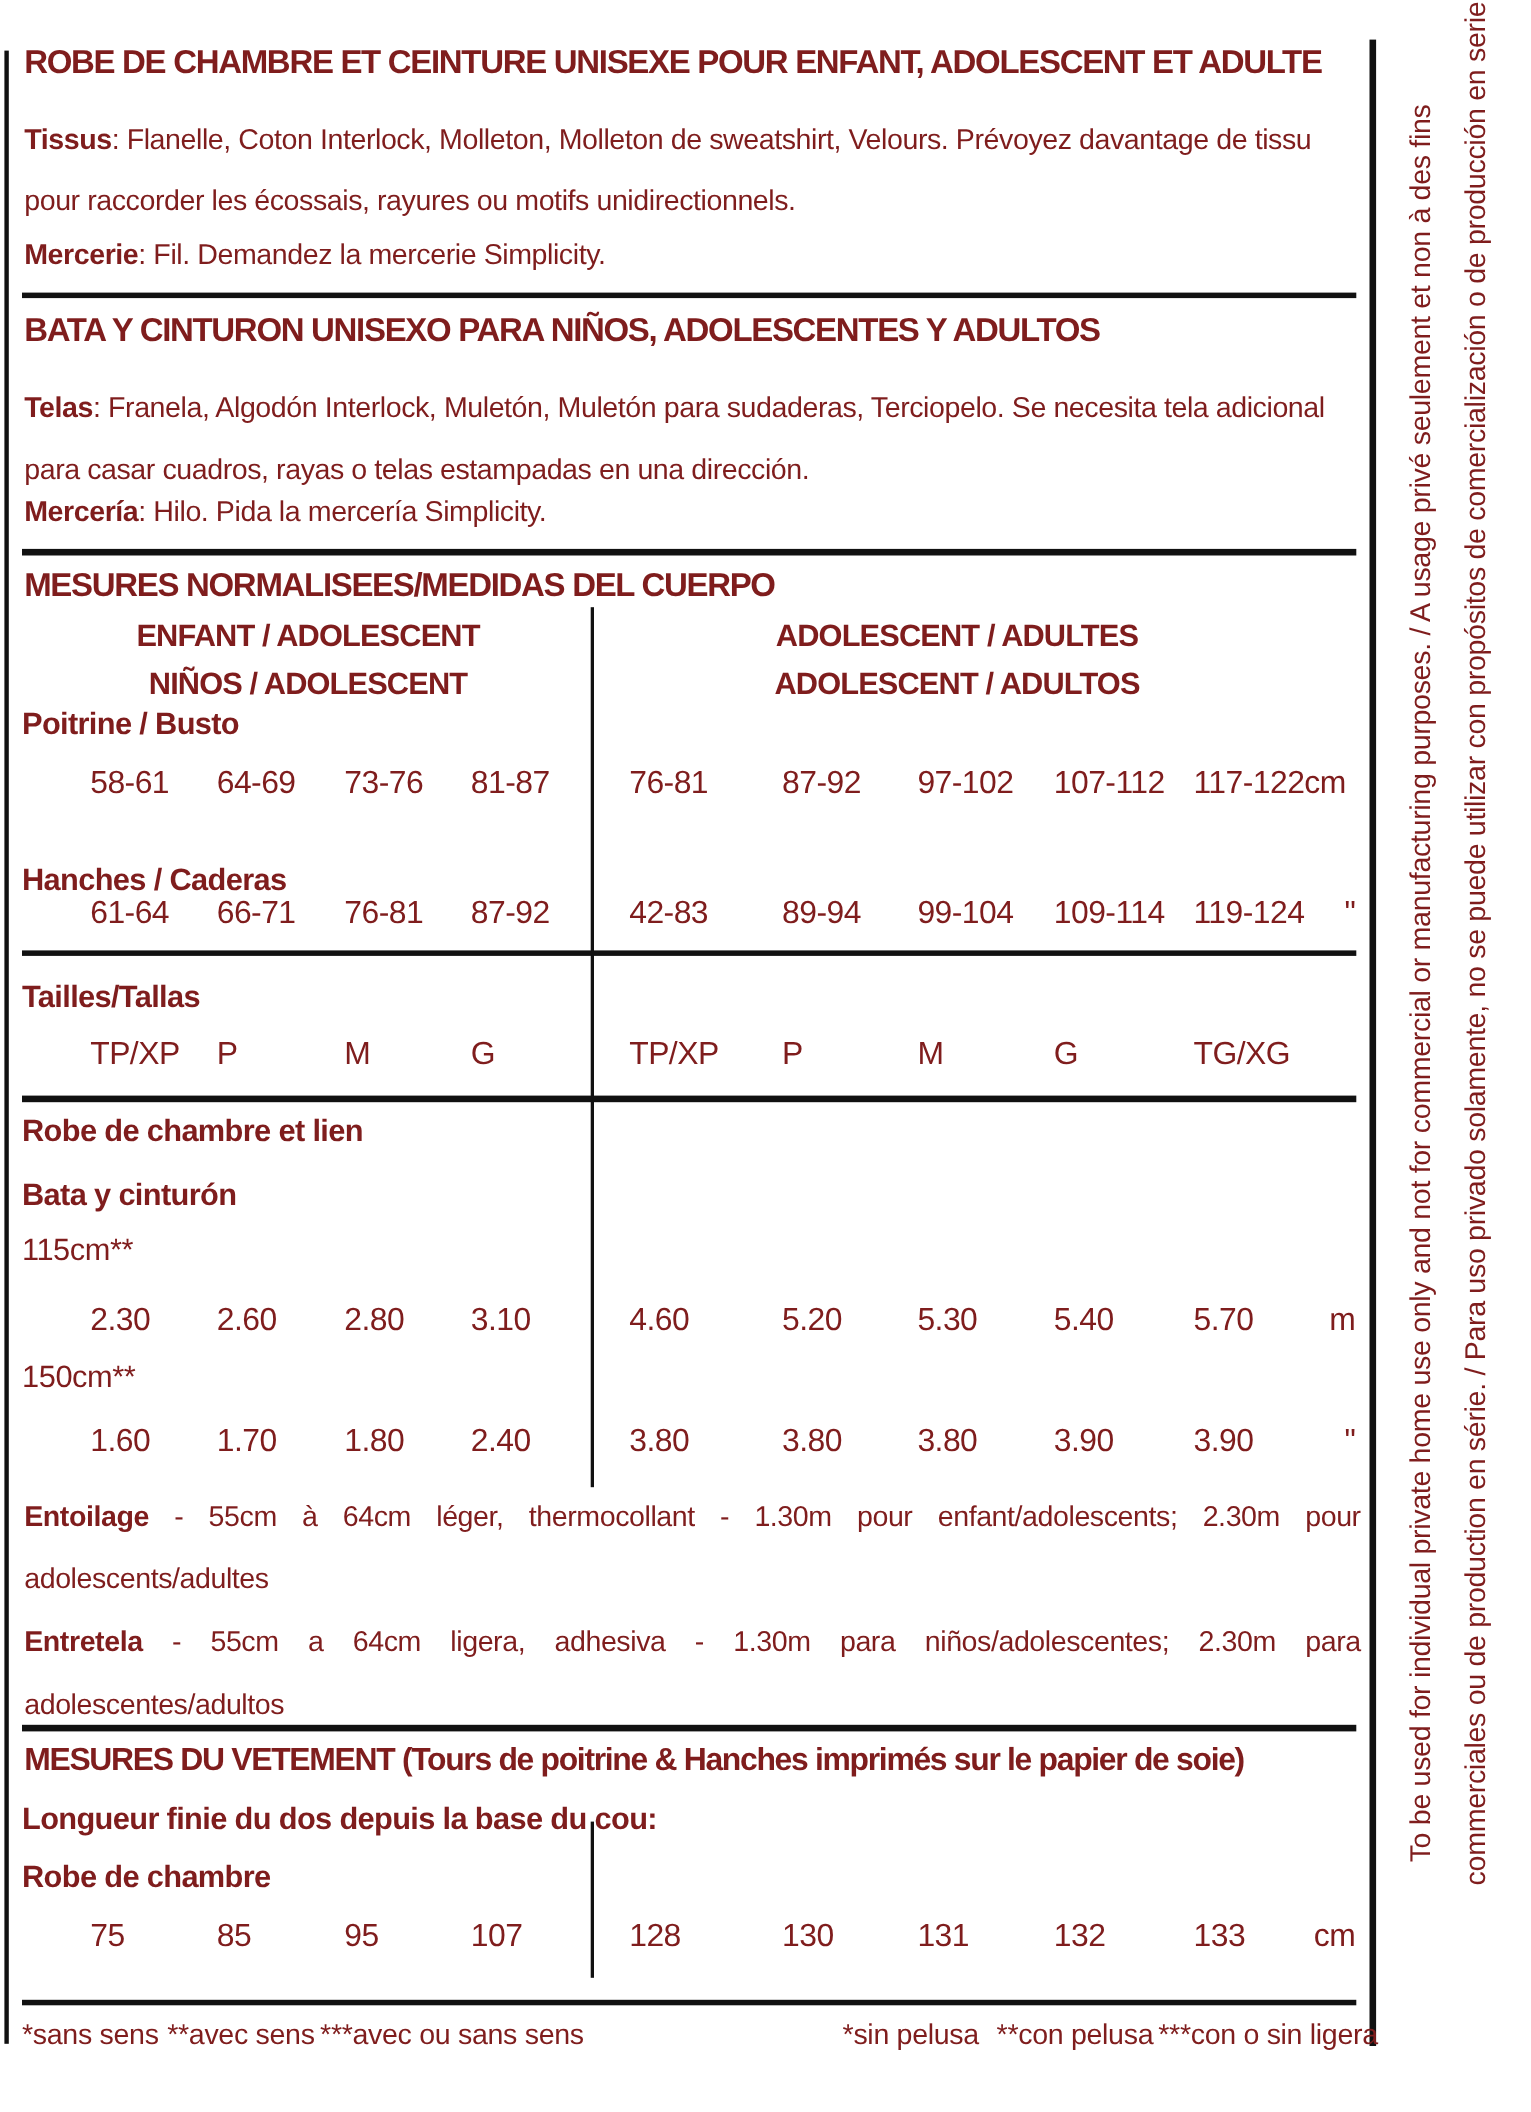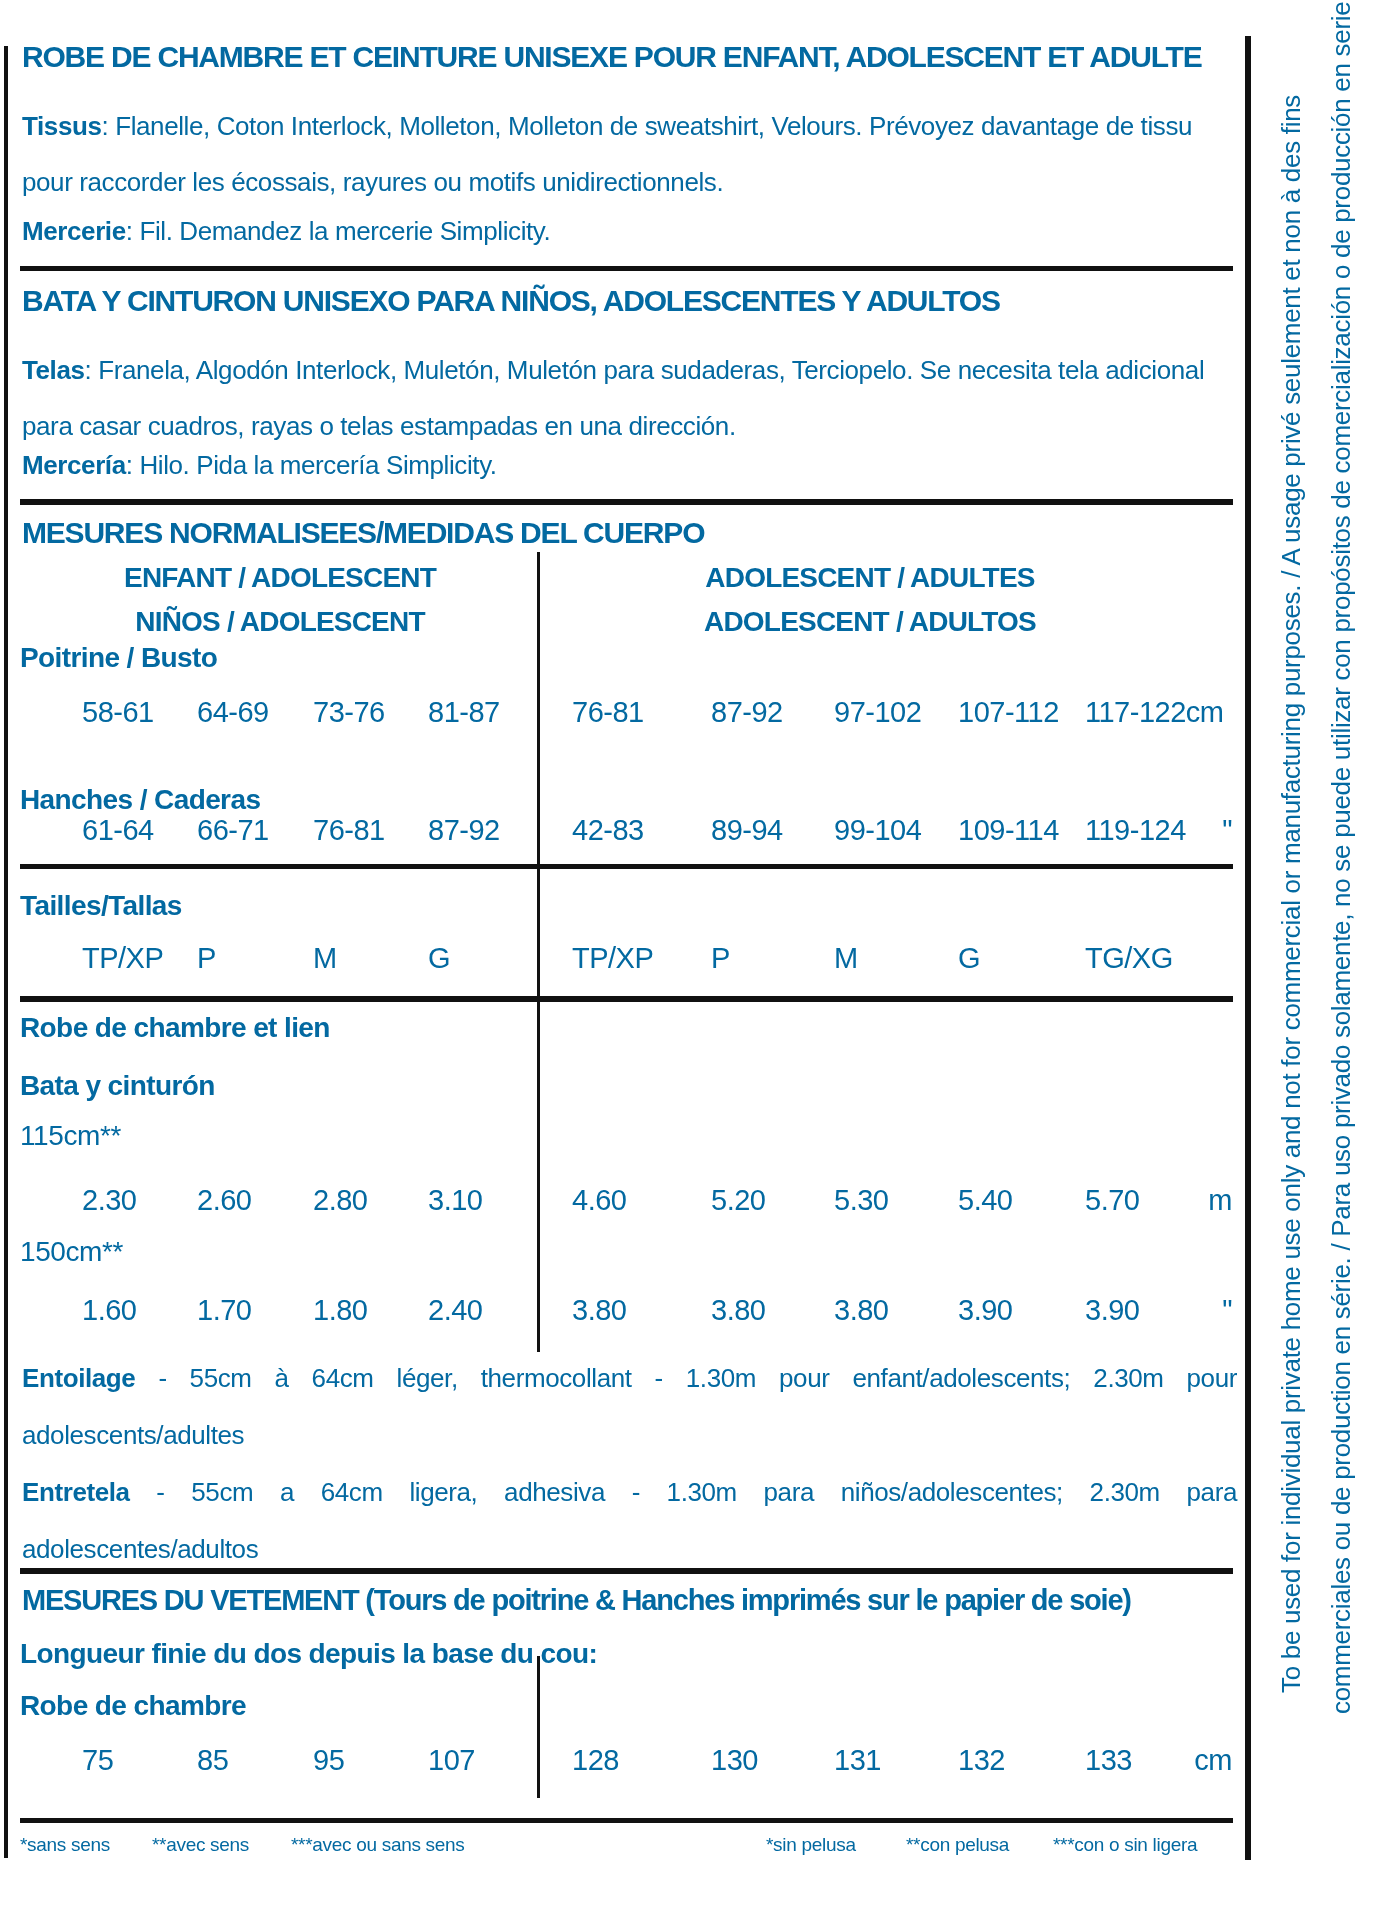--- a/index.html
+++ b/index.html
@@ -2,21 +2,21 @@
 <html><head>
 <meta charset="utf-8">
 <style>
   html,body{margin:0;padding:0;background:#e8e8e8;}
   #page{
     position:relative;
     width:1392px;height:1920px;
     margin:0 auto;
     background:#ffffff;
     font-family:"Liberation Sans","DejaVu Sans",sans-serif;
-    color:#0369a1;
+    color:#7f1d1d;
     overflow:hidden;
   }
   .rule{position:absolute;left:20px;width:1213px;background:#111111;}
   .vline{position:absolute;background:#111111;}
   .section-title{
     position:absolute;left:22px;
     font-weight:bold;font-size:30px;letter-spacing:-1.2px;
     white-space:nowrap;
   }
   .para{
@@ -40,21 +40,21 @@
   }
   .plain-label{
     position:absolute;left:20px;
     font-size:28px;letter-spacing:-0.4px;white-space:nowrap;
   }
   .num-row{position:absolute;left:0;width:1392px;height:44px;font-size:29px;letter-spacing:-0.5px;}
   .cell{position:absolute;white-space:nowrap;}
   .p1{left:82px}.p2{left:197px}.p3{left:313px}.p4{left:428px}
   .q1{left:572px}.q2{left:711px}.q3{left:834px}.q4{left:958px}.q5{left:1085px}
   .uu{right:160px;text-align:right}
-  .footnote{position:absolute;top:1834px;font-size:19px;letter-spacing:-0.3px;white-space:nowrap;}
+  .footnote{position:absolute;top:1834px;font-size:26px;letter-spacing:-0.3px;white-space:nowrap;}
   #margin-note{
     position:absolute;left:498px;top:842px;width:1640px;height:104px;
     transform:rotate(-90deg);
     font-size:26px;line-height:50px;letter-spacing:-0.3px;
     text-align:center;white-space:nowrap;
   }
 </style>
 </head>
 <body>
 

